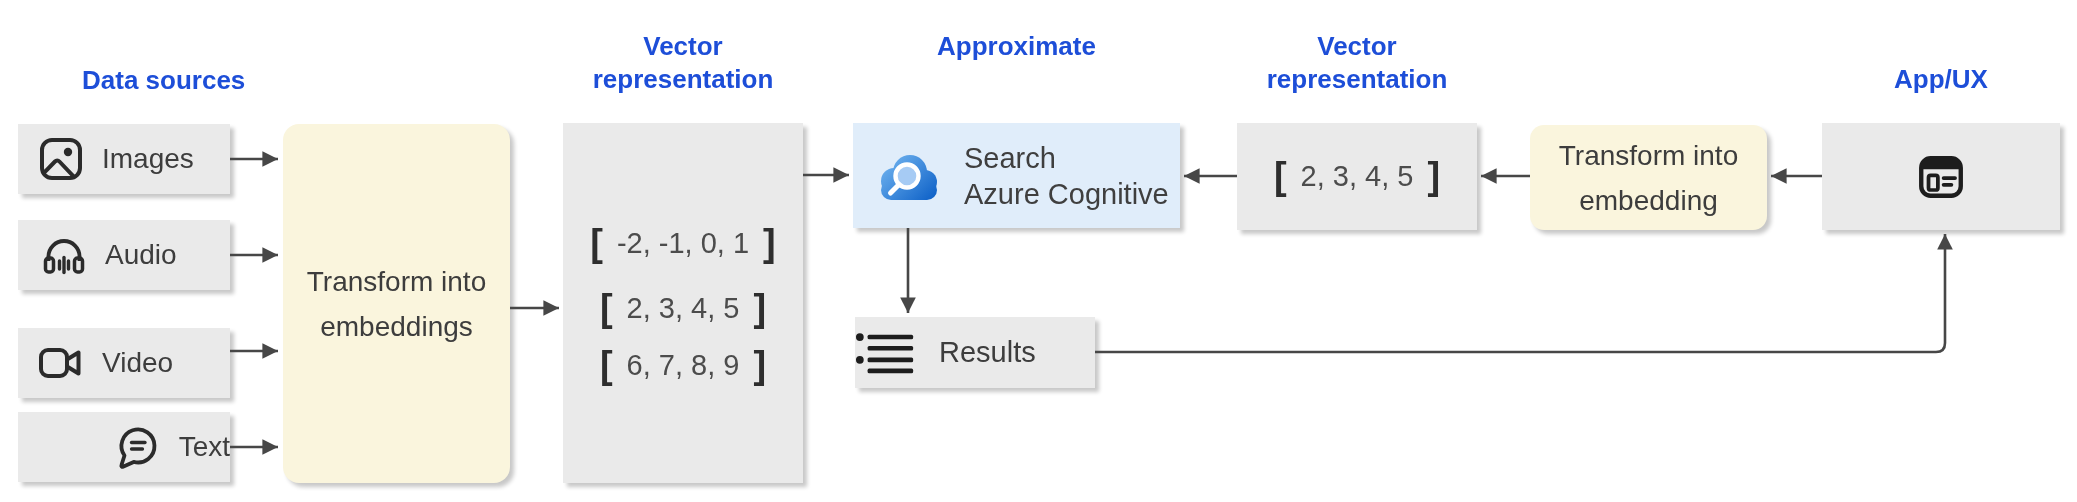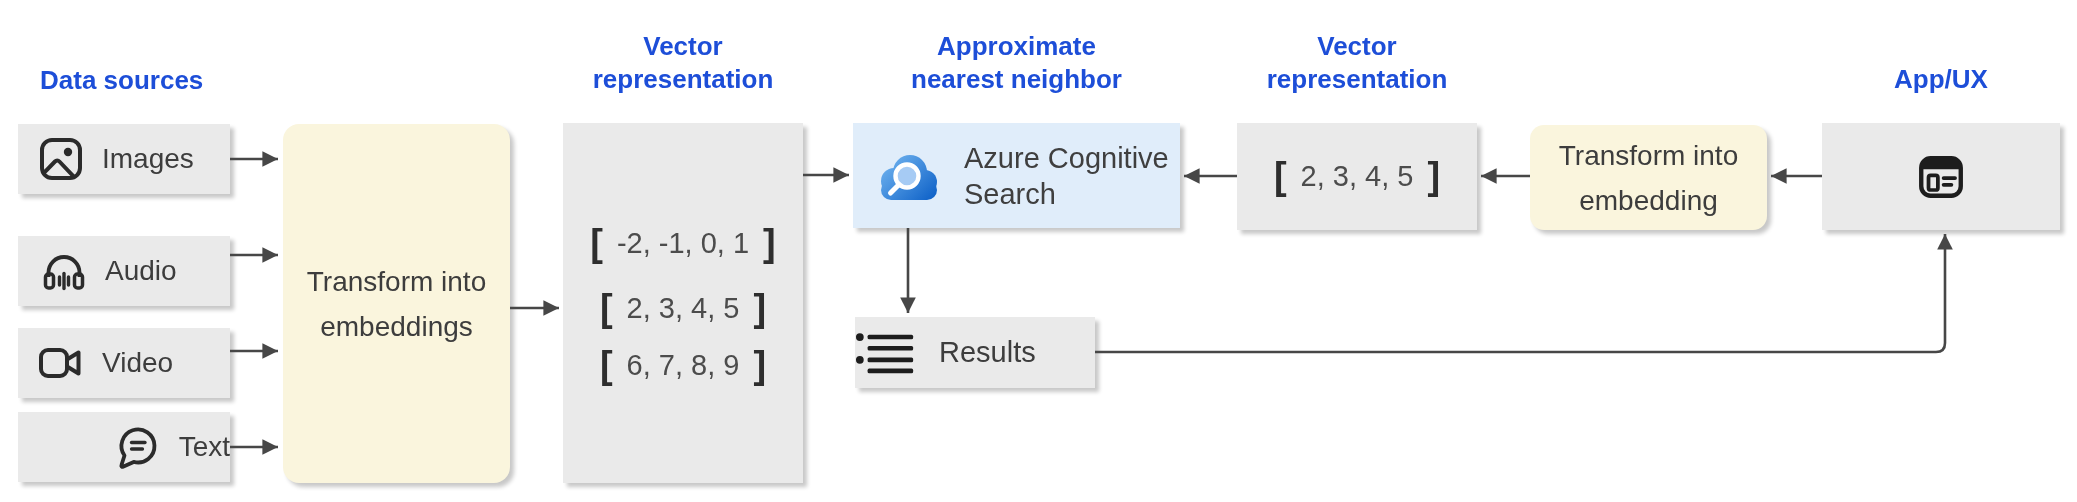--- a/index.html
+++ b/index.html
@@ -1,21 +1,21 @@
 <!DOCTYPE html>
 <html><head>
 <meta charset="utf-8">
 <style>
   html,body{margin:0;padding:0;background:#ffffff;}
   body{font-family:"Liberation Sans", sans-serif;}
   .canvas{position:relative;width:2077px;height:502px;background:#ffffff;overflow:hidden;}
 
   .hdr{position:absolute;font-weight:bold;font-size:26px;line-height:33px;color:#1d4ed8;text-align:center;}
   .hdr .hline{display:block;}
-  .hdr-left{text-align:right;}
+  .hdr-left{text-align:right;margin-left:42px;}
 
   .box{position:absolute;background:#eaeaea;box-shadow:4px 4px 4px rgba(0,0,0,0.22);box-sizing:border-box;}
 
   .src{width:212px;height:70px;left:18px;display:flex;align-items:center;gap:17px;padding-left:19px;}
   .src .lbl{font-size:28px;color:#3d3d3d;}
   .ic{display:flex;align-items:center;justify-content:center;flex:0 0 auto;}
 
   .yellow{background:#faf5dd;border-radius:16px;display:flex;flex-direction:column;justify-content:center;align-items:center;font-size:28px;line-height:37px;color:#3d3d3d;text-align:center;gap:8px;}
 
   .vecbox{background:#eaeaea;}
@@ -41,21 +41,20 @@
 
   <div class="hdr hdr-left" style="left:40px;top:64px;">
     <span class="hline">Data sources</span>
   </div>
   <div class="hdr" style="left:563px;top:30px;width:240px;">
     <span class="hline">Vector</span>
     <span class="hline">representation</span>
   </div>
   <div class="hdr" style="left:833px;top:30px;width:367px;">
     <span class="hline">Approximate</span>
-    <span class="hline">nearest neighbor</span>
   </div>
   <div class="hdr" style="left:1237px;top:30px;width:240px;">
     <span class="hline">Vector</span>
     <span class="hline">representation</span>
   </div>
   <div class="hdr" style="left:1822px;top:63px;width:238px;">
     <span class="hline">App/UX</span>
   </div>
 
   <div class="box src" style="top:124px;">
@@ -69,21 +68,21 @@
         <rect x="5" y="5" width="38" height="38" rx="10" fill="none" stroke="#2b2b2b" stroke-width="4"></rect>
         <circle cx="31" cy="17" r="4.2" fill="#2b2b2b"></circle>
         <g clip-path="url(#imgclip)">
           <path d="M3 42 L18 26.5 a3 3 0 0 1 4.4 0 L40 45" fill="none" stroke="#2b2b2b" stroke-width="4"></path>
         </g>
       </svg>
     </span>
     <span class="lbl">Images</span>
   </div>
 
-  <div class="box src" style="top:236px;padding-left:22px;">
+  <div class="box src" style="top:220px;padding-left:22px;">
     <span class="ic">
       <svg viewBox="0 0 48 48" width="48" height="48" fill="none" stroke="#2b2b2b">
         <path d="M8.5 30 v-4.5 a15.5 15.5 0 0 1 31 0 V30" stroke-width="3.8"></path>
         <rect x="5.5" y="27" width="8" height="14" rx="3" stroke-width="3.5"></rect>
         <rect x="34.5" y="27" width="8" height="14" rx="3" stroke-width="3.5"></rect>
         <path d="M19.5 30 v8" stroke-width="3.4" stroke-linecap="round"></path>
         <path d="M24 26.5 v15" stroke-width="3.4" stroke-linecap="round"></path>
         <path d="M28.5 30 v8" stroke-width="3.4" stroke-linecap="round"></path>
       </svg>
     </span>
@@ -147,22 +146,22 @@
           <circle cx="26" cy="37" r="13"></circle>
           <circle cx="42" cy="28" r="17"></circle>
           <circle cx="57" cy="38" r="12"></circle>
           <rect x="13" y="36" width="56" height="20" rx="10"></rect>
         </g>
         <circle cx="39" cy="32" r="11.5" fill="#a6cbf4" stroke="#ffffff" stroke-width="4.4"></circle>
         <path d="M31 40.5 L22.5 49" stroke="#ffffff" stroke-width="5" stroke-linecap="round"></path>
       </svg>
     </span>
     <div class="azlbl">
+      <span>Search</span>
       <span>Azure Cognitive</span>
-      <span>Search</span>
     </div>
   </div>
 
   <div class="box results" style="left:855px;top:317px;width:240px;height:71px;">
     <span class="ic">
       <svg viewBox="0 0 64 48" width="62" height="47">
         <circle cx="5" cy="8" r="4" fill="#1d1d1d"></circle>
         <circle cx="5" cy="31.5" r="4" fill="#1d1d1d"></circle>
         <rect x="13" y="5.6" width="47" height="4.8" rx="1.6" fill="#1d1d1d"></rect>
         <rect x="13" y="17.2" width="47" height="4.8" rx="1.6" fill="#1d1d1d"></rect>

